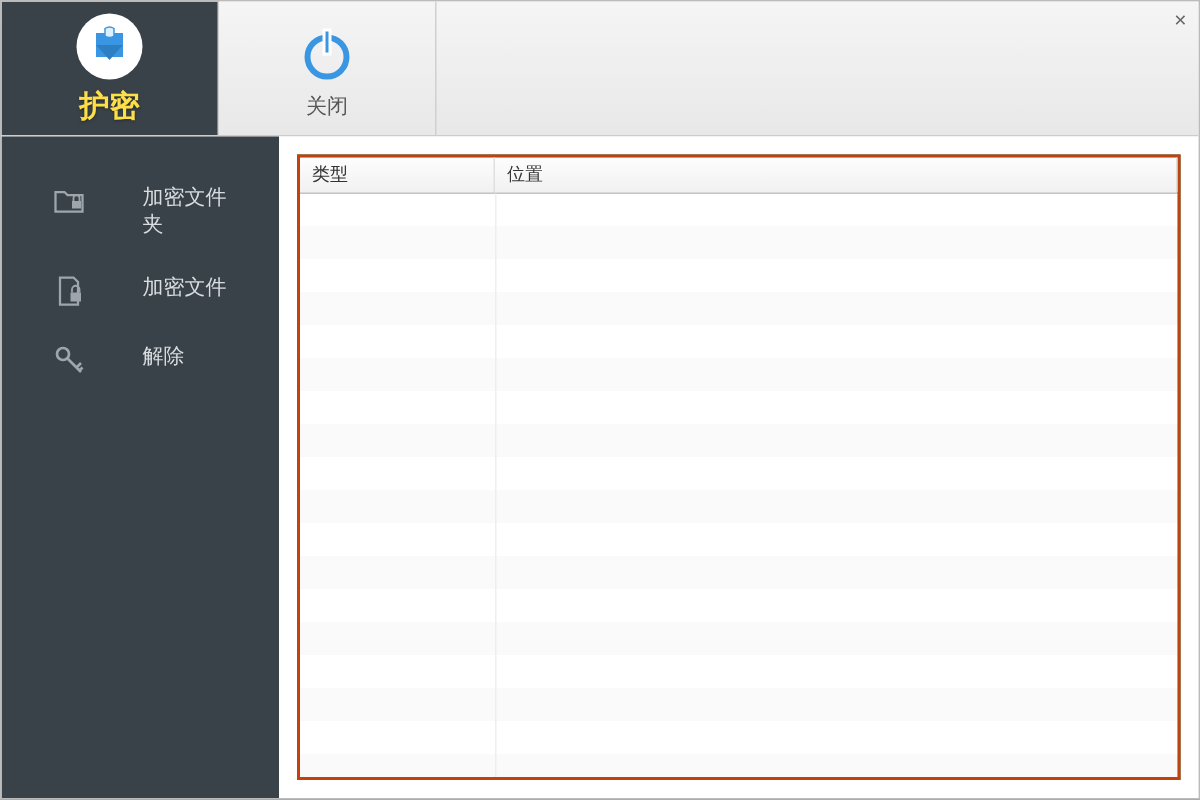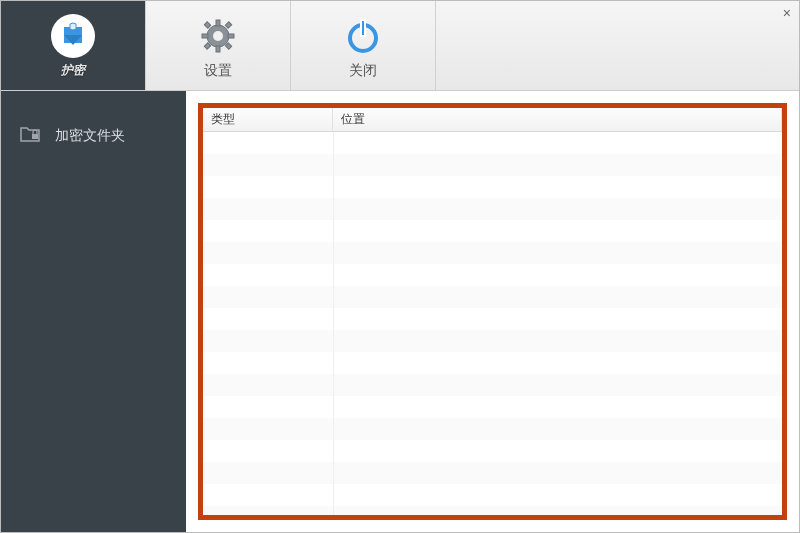--- a/index.html
+++ b/index.html
@@ -49,60 +49,60 @@
       display: flex;
       align-items: center;
       justify-content: center;
     }
     .topbar-item .label {
       font-size: 14px;
       color: #555;
       margin-top: 2px;
     }
     .topbar-item.active .label {
-      color: #e5e5e5;
+      color: #fde047;
       font-weight: bold;
-      font-size: 12px;
+      font-size: 20px;
       text-shadow: 0 1px 2px rgba(0,0,0,0.4);
-      font-style: italic;
     }
     .body-area {
       display: flex;
       height: calc(533px - 92px);
     }
     .sidebar {
       width: 185px;
       background: #3a4249;
       padding-top: 20px;
     }
     .sidebar-item {
       display: flex;
-      align-items: flex-end;
-      padding: 12px 18px;
+      align-items: flex-start;
+      padding: 12px 34px;
       cursor: pointer;
       color: #d8dde0;
       font-size: 14px;
+      gap: 24px;
     }
     .sidebar-item .sicon {
       width: 22px;
       height: 22px;
       margin-right: 14px;
       display: flex;
       align-items: center;
       justify-content: center;
       opacity: 0.8;
       flex-shrink: 0;
     }
     .content {
       flex: 1;
       padding: 12px;
       background: #fff;
     }
     .table-wrap {
-      border: 5px solid #c2410c;
+      border: 2px solid #c2410c;
       height: 100%;
       background: #14532d;
     }
     .table-header {
       display: flex;
       background: linear-gradient(to bottom, #fdfdfd, #f1f1f1);
       border-bottom: 1px solid #d8d8d8;
       height: 24px;
       align-items: center;
       font-size: 12px;
@@ -144,39 +144,20 @@
   <div class="topbar-item active">
     <div class="icon-wrap">
       <svg width="46" height="46" viewBox="0 0 46 46">
         <circle cx="23" cy="23" r="22" fill="#fff"></circle>
         <path d="M14 14 H32 V30 H14 Z" fill="#3a96e2"></path>
         <path d="M14 22 H32 L23 32 Z" fill="#2d7fc4"></path>
         <path d="M20 11 Q23 9 26 11 L26 16 Q23 18 20 16 Z" fill="#dfeffc" stroke="#3a96e2" stroke-width="1"></path>
       </svg>
     </div>
     <div class="label">护密</div>
-  </div>
-  <div class="topbar-item">
-    <div class="icon-wrap">
-      <svg width="40" height="40" viewBox="0 0 40 40">
-        <g fill="#8a9199" stroke="#6b7177" stroke-width="1">
-          <circle cx="20" cy="20" r="11"></circle>
-          <rect x="18" y="4" width="4" height="6"></rect>
-            <rect x="18" y="30" width="4" height="6"></rect>
-          <rect x="4" y="18" width="6" height="4"></rect>
-            <rect x="30" y="18" width="6" height="4"></rect>
-          <rect x="7" y="7" width="5" height="4" transform="rotate(45 9.5 9)"></rect>
-          <rect x="28" y="28" width="5" height="4" transform="rotate(45 30.5 30)"></rect>
-          <rect x="28" y="7" width="5" height="4" transform="rotate(-45 30.5 9)"></rect>
-          <rect x="7" y="28" width="5" height="4" transform="rotate(-45 9.5 30)"></rect>
-        </g>
-        <circle cx="20" cy="20" r="5" fill="#f0f0f0"></circle>
-      </svg>
-    </div>
-    <div class="label">设置</div>
   </div>
   <div class="topbar-item">
     <div class="icon-wrap">
       <svg width="40" height="40" viewBox="0 0 40 40">
         <circle cx="20" cy="22" r="13" fill="none" stroke="#3a96e2" stroke-width="4"></circle>
         <rect x="18" y="4" width="4" height="16" fill="#3a96e2" stroke="#fff" stroke-width="2"></rect>
       </svg>
     </div>
     <div class="label">关闭</div>
   </div>
@@ -187,20 +168,39 @@
     <div class="sidebar-item">
       <span class="sicon">
         <svg width="22" height="22" viewBox="0 0 22 22">
             <path d="M2 5 h6 l2 2 h10 v11 h-18 z" fill="none" stroke="#b8bfc5" stroke-width="1.5"></path>
             <rect x="13" y="11" width="6" height="5" fill="#b8bfc5"></rect>
             <path d="M14 11 v-2 a2 2 0 0 1 4 0 v2" fill="none" stroke="#b8bfc5" stroke-width="1.2"></path>
           </svg>
       </span>
       <span>加密文件夹</span>
     </div>
+    <div class="sidebar-item">
+      <span class="sicon">
+        <svg width="22" height="22" viewBox="0 0 22 22">
+            <path d="M5 2 h9 l3 3 v15 h-12 z" fill="none" stroke="#b8bfc5" stroke-width="1.5"></path>
+            <rect x="12" y="12" width="7" height="6" fill="#b8bfc5"></rect>
+            <path d="M13 12 v-2 a2.5 2.5 0 0 1 5 0 v2" fill="none" stroke="#b8bfc5" stroke-width="1.2"></path>
+          </svg>
+      </span>
+      <span>加密文件</span>
+    </div>
+    <div class="sidebar-item">
+      <span class="sicon">
+        <svg width="22" height="22" viewBox="0 0 22 22">
+            <circle cx="7" cy="7" r="4" fill="none" stroke="#b8bfc5" stroke-width="1.8"></circle>
+            <path d="M10 10 L19 19 M16 16 l3 -3 M18 18 l2 -2" stroke="#b8bfc5" stroke-width="1.8" fill="none"></path>
+          </svg>
+      </span>
+      <span>解除</span>
+    </div>
   </div>
 
   <div class="content">
     <div class="table-wrap">
       <div class="table-header">
         <div class="col col-type">类型</div>
         <div class="col col-loc">位置</div>
       </div>
       <div class="table-body">
         <div class="col-divider"></div>

